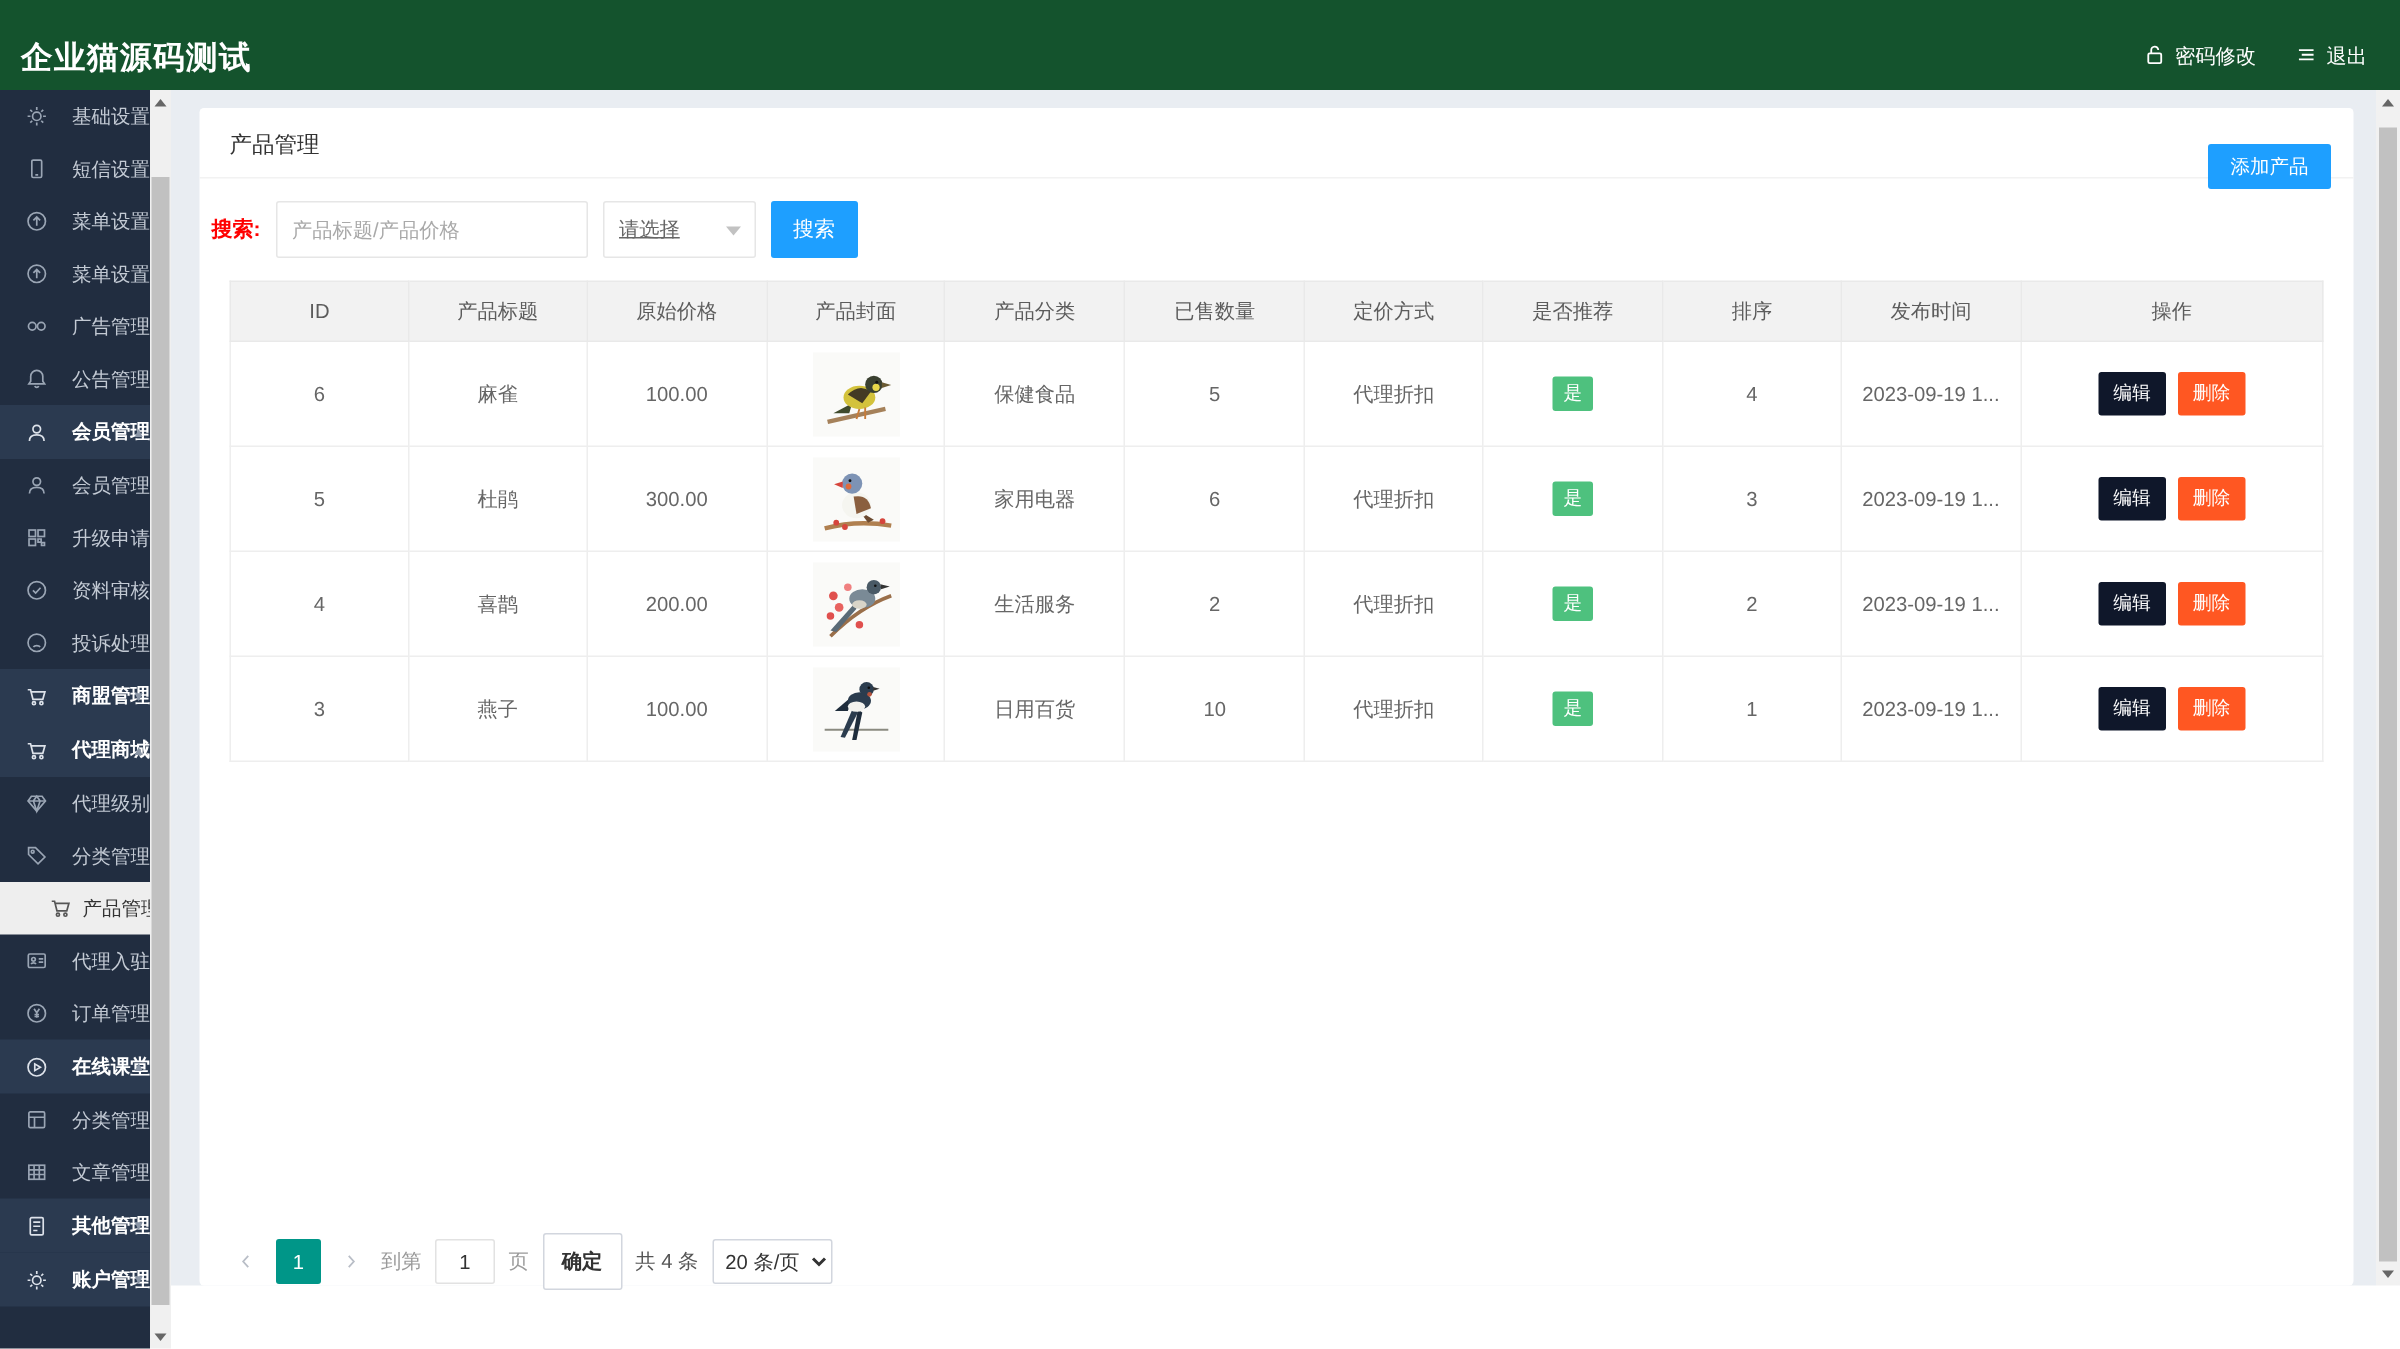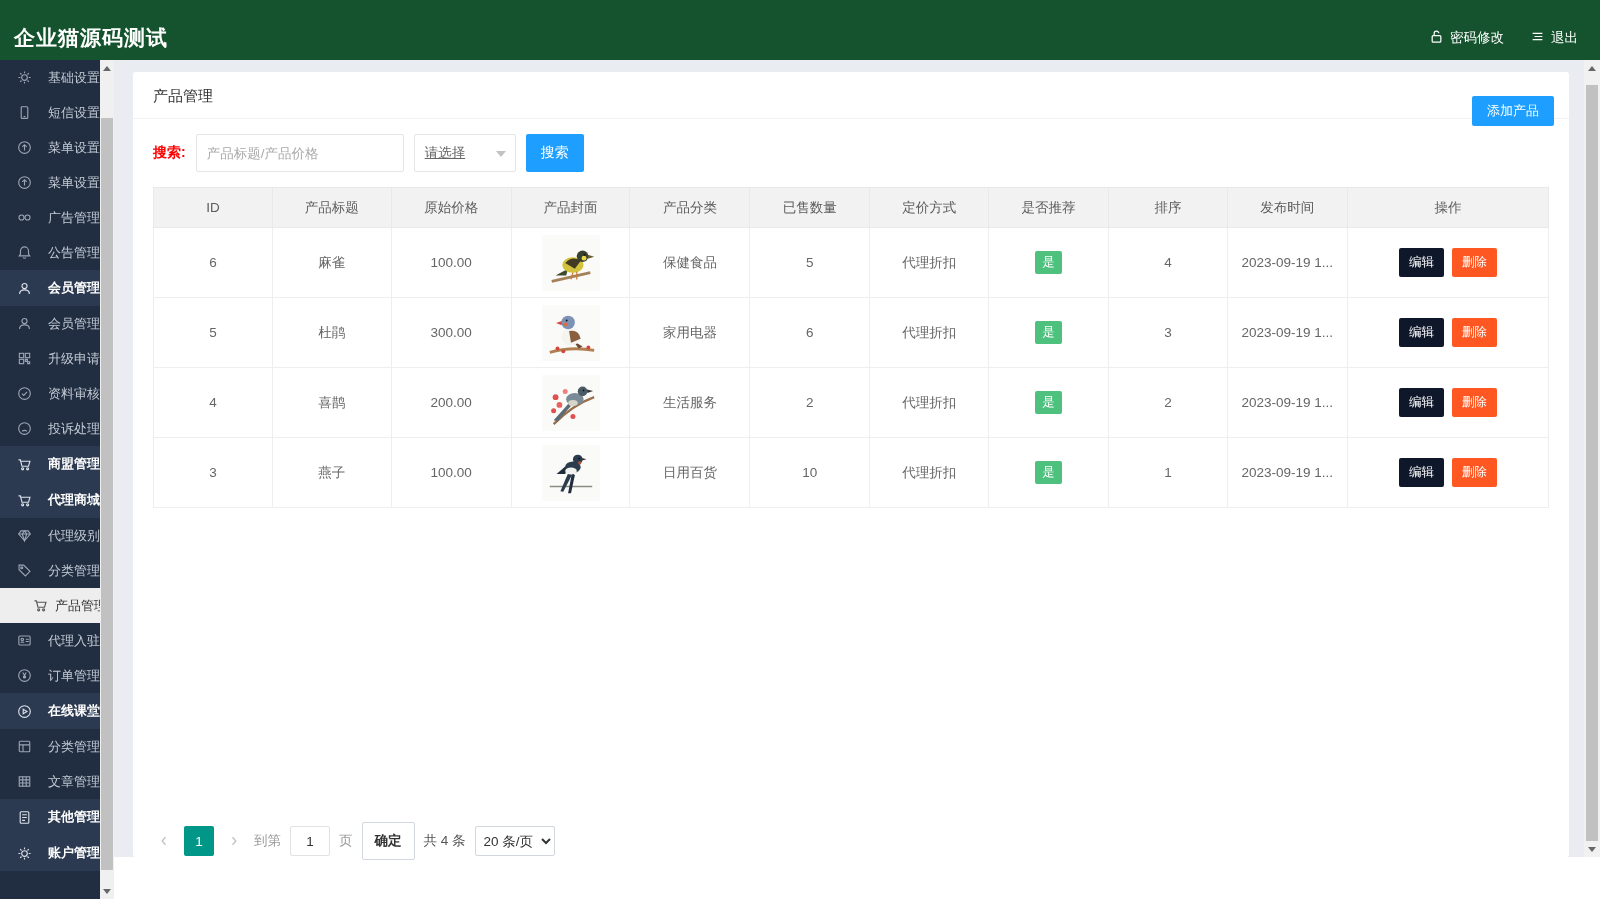--- a/index.html
+++ b/index.html
@@ -36,21 +36,21 @@
 
   
   .main-bg { position:absolute; left:114px; top:60px; width:1470px; height:797px; background:#e9edf2; }
   .card { position:absolute; left:19px; top:12px; width:1436px; height:785px; background:#fff; border-radius:3px; }
 
   .card-head { position:relative; height:47px; padding:15px 20px 0; border-bottom:1px solid #f2f2f2; }
   .card-head .page-title { font-size:15px; color:#333; }
   .btn-add { position:absolute; right:15px; top:24px; height:30px; padding:0 15px;
     background:#1E9FFF; color:#fff; border:none; border-radius:2px; font-size:13px; cursor:pointer; }
 
-  .search-row { display:flex; align-items:center; gap:10px; padding:15px 20px; height:68px; }
+  .search-row { display:flex; align-items:center; gap:10px; padding:15px 8px; height:68px; }
   .search-label { color:#ff0000; font-size:14px; font-weight:bold; }
   .search-input { width:208px; height:38px; border:1px solid #e6e6e6; border-radius:2px;
     padding:0 10px; font-size:13.5px; color:#333; outline:none; }
   .search-input::placeholder { color:#a9a9a9; }
   .sel-box { position:relative; width:102px; height:38px; border:1px solid #e6e6e6; border-radius:2px;
     display:flex; align-items:center; padding:0 10px; font-size:13.5px; color:#666; cursor:pointer; background:#fff;text-decoration:underline; }
   .sel-caret { position:absolute; right:9px; top:16px; width:0; height:0;
     border-left:5px solid transparent; border-right:5px solid transparent; border-top:6px solid #c2c2c2; }
   .btn-search { width:58px; height:38px; background:#1E9FFF; color:#fff; border:none;
     border-radius:2px; font-size:14px; cursor:pointer; }

